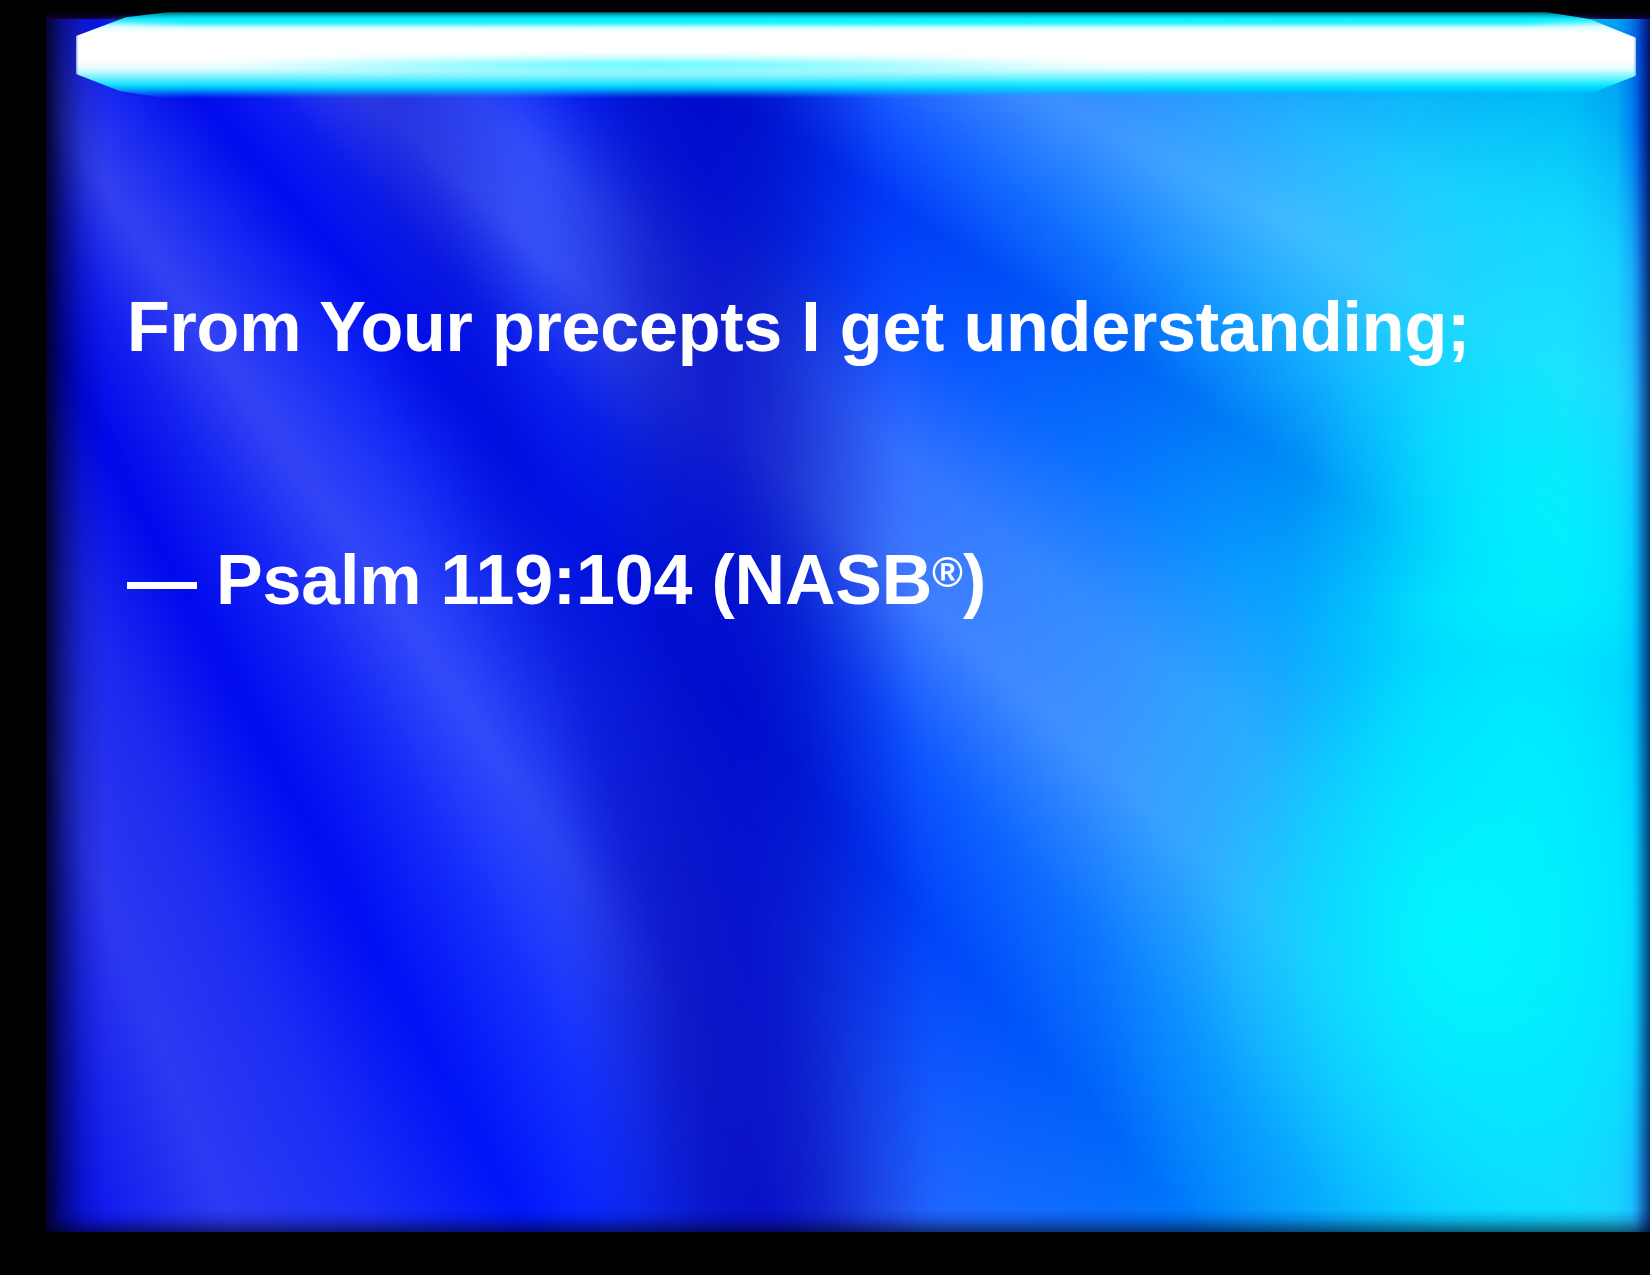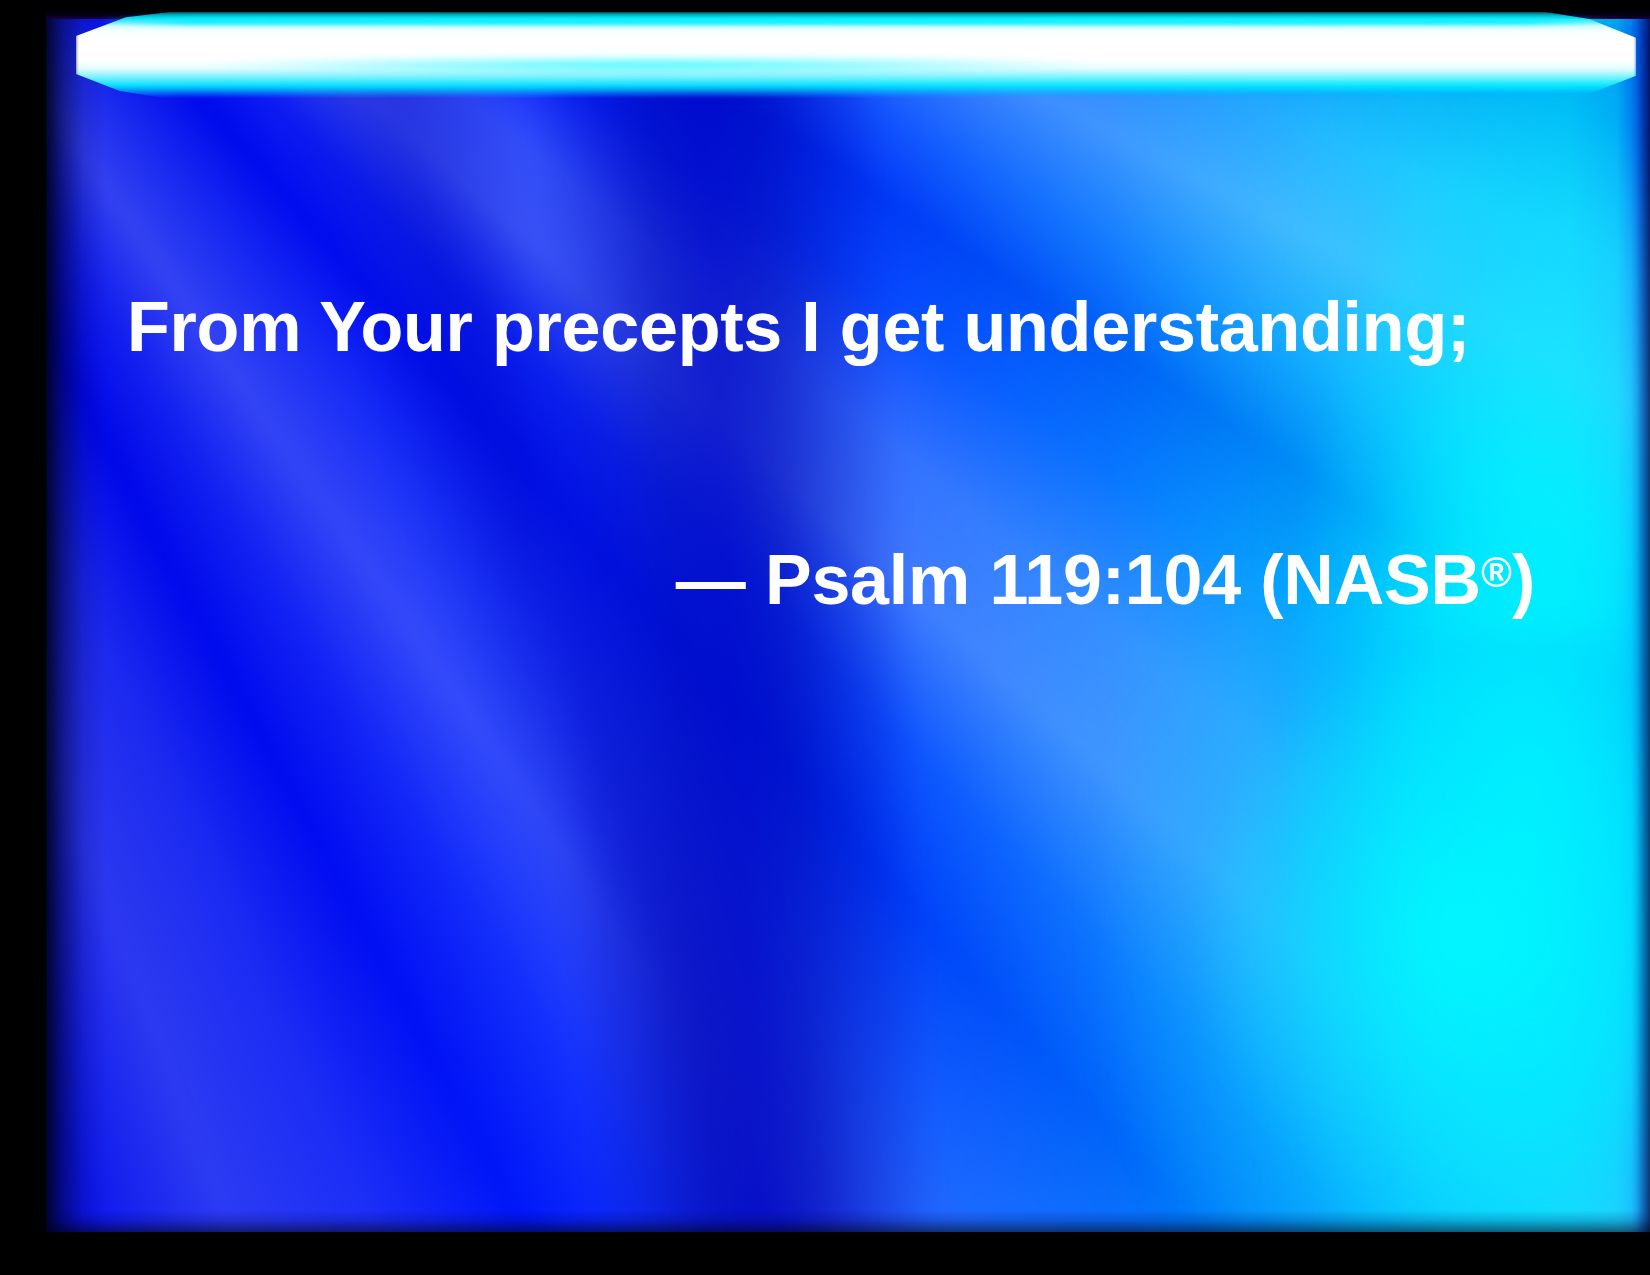--- a/index.html
+++ b/index.html
@@ -277,21 +277,20 @@
     letter-spacing: -0.2px;
     font-stretch: condensed;
     white-space: pre;
   }
   #verse .line {
     display: block;
     text-shadow: 0 0 1px rgba(255,255,255,0.35);
   }
   #verse .cite {
     display: block;
-    text-align: right;
     padding-right: 22px;
   }
   #verse .reg {
     font-size: 0.60em;
     vertical-align: 0.40em;
     letter-spacing: 0;
   }
 </style>
 </head>
 <body>

